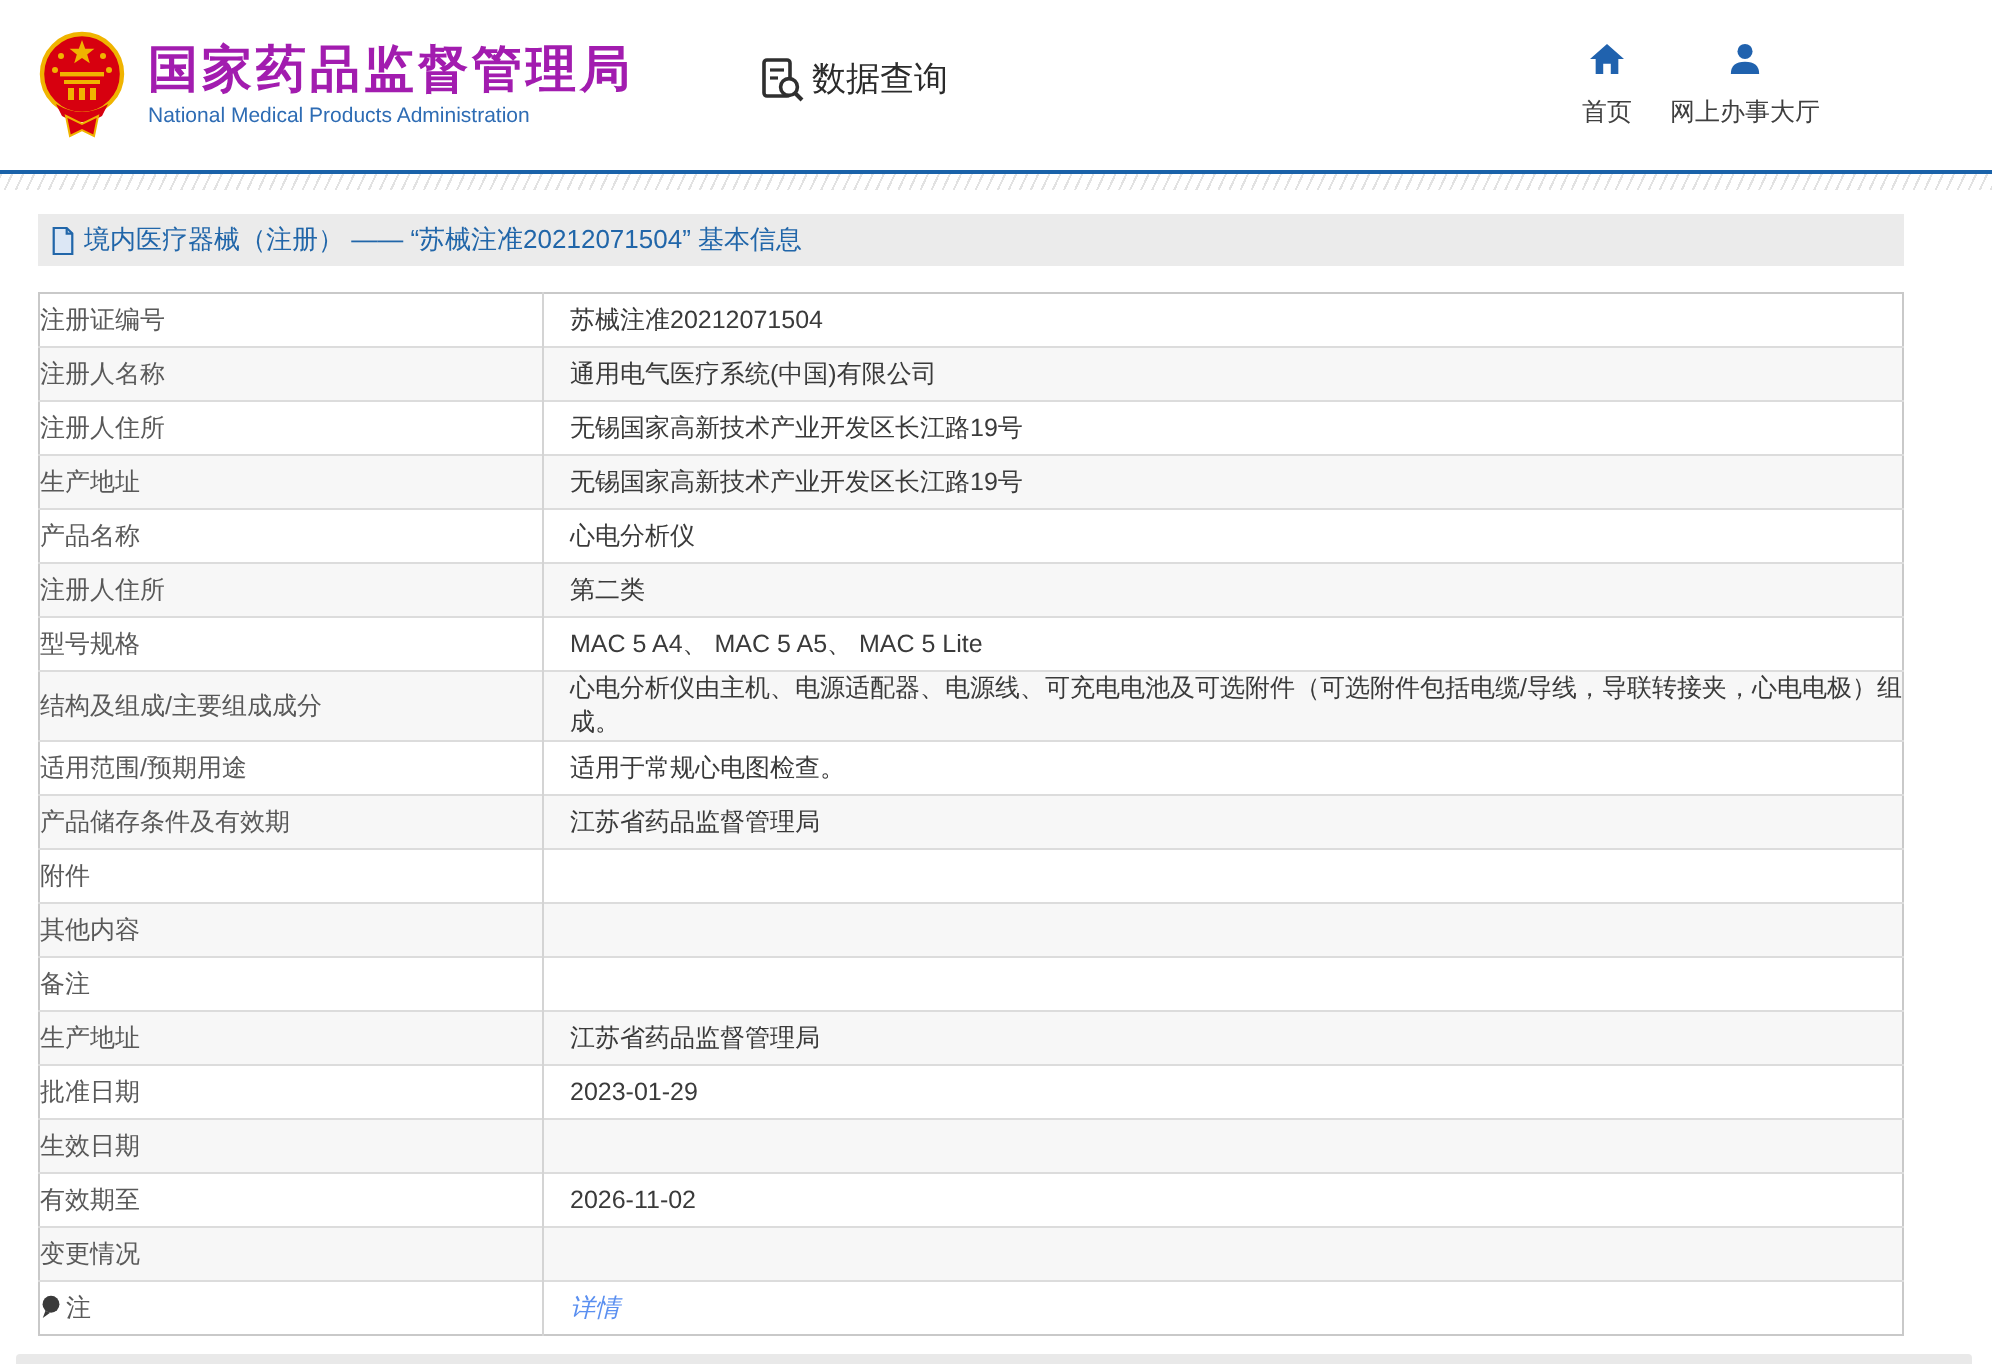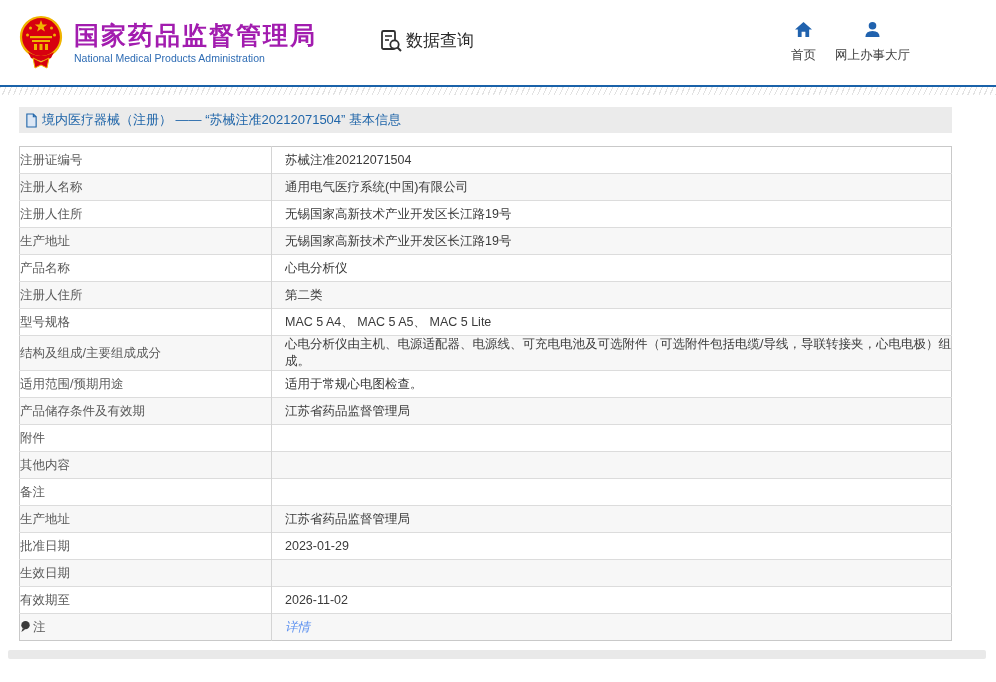--- a/index.html
+++ b/index.html
@@ -181,20 +181,24 @@
         </tr>
         <tr>
           <td class="cell-label">生效日期</td>
           <td class="cell-value"></td>
         </tr>
         <tr>
           <td class="cell-label">有效期至</td>
           <td class="cell-value">2026-11-02</td>
         </tr>
         <tr>
+          <td class="cell-label">变更情况</td>
+          <td class="cell-value"></td>
+        </tr>
+        <tr>
           <td class="cell-label"><span class="pin"><svg viewBox="0 0 12 14" width="11" height="13">
                 <circle cx="6" cy="5.5" r="4.6" fill="#3a3a3a"></circle>
                 <path d="M3 9 L1.5 13 L5.5 10.2 Z" fill="#3a3a3a"></path>
               </svg></span>注</td>
           <td class="cell-value"><a href="#" class="detail-link">详情</a></td>
         </tr>
       </tbody>
   </table>
 </div>
 

